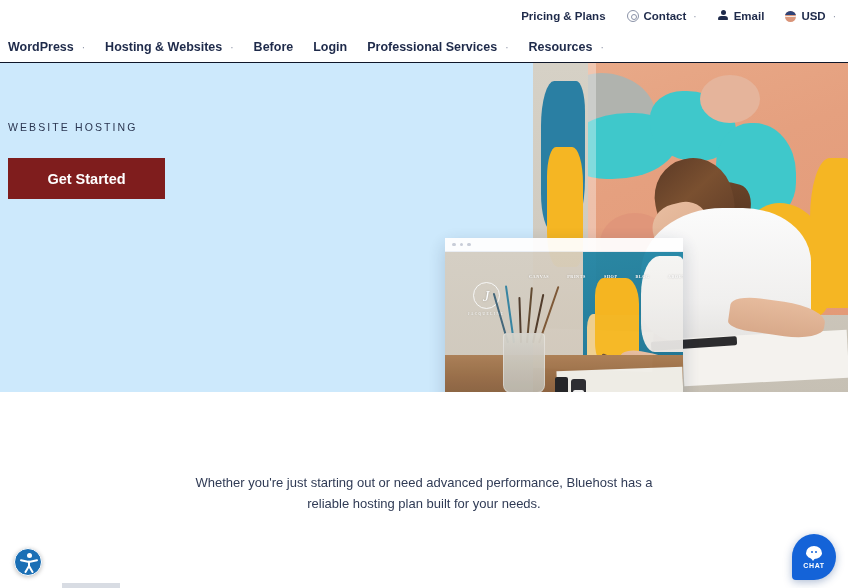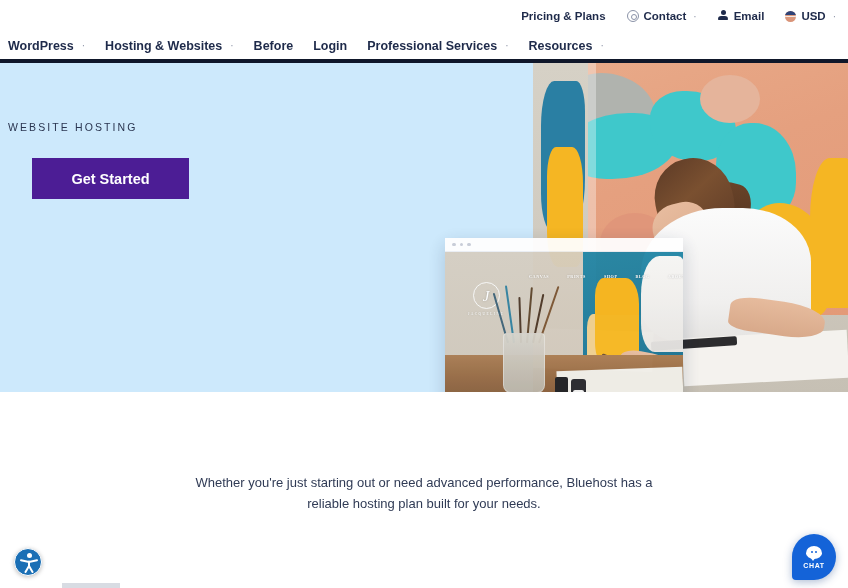--- a/index.html
+++ b/index.html
@@ -100,21 +100,21 @@
     background:#f2e9e4;
   }
 
   
   .mainnav {
     height: 31px;
     display: flex;
     align-items: center;
     padding: 0 8px;
     gap: 20px;
-    border-bottom: 4px solid #0f172a;
+    border-bottom: 1px solid #0f172a;
     font-size: 12.5px;
     font-weight: 700;
     color: #1e2a4a;
   }
   .mainnav .nav-item {
     display: flex; align-items: center; gap: 6px;
     cursor: pointer; white-space: nowrap;
   }
 
   
@@ -151,28 +151,27 @@
     line-height: 1.55;
     color: #303b55;
     width: 385px;
   }
   .cta {
     margin-top: 25px;
     display: inline-flex;
     align-items: center;
     justify-content: center;
     width: 157px; height: 41px;
-    background: #4c1d95;
+    background: #7f1d1d;
     color: #fff;
     font-size: 14.5px;
     font-weight: 700;
     border: none;
     cursor: pointer;
     font-family: "Liberation Sans", sans-serif;
-    margin-left: 24px;
   }
 
   
   .hero-photo {
     position: absolute;
     left: 533px; top: 0; width: 315px; height: 329px;
     overflow: hidden;
     background: #cdc8bd;
   }
   .wall {

